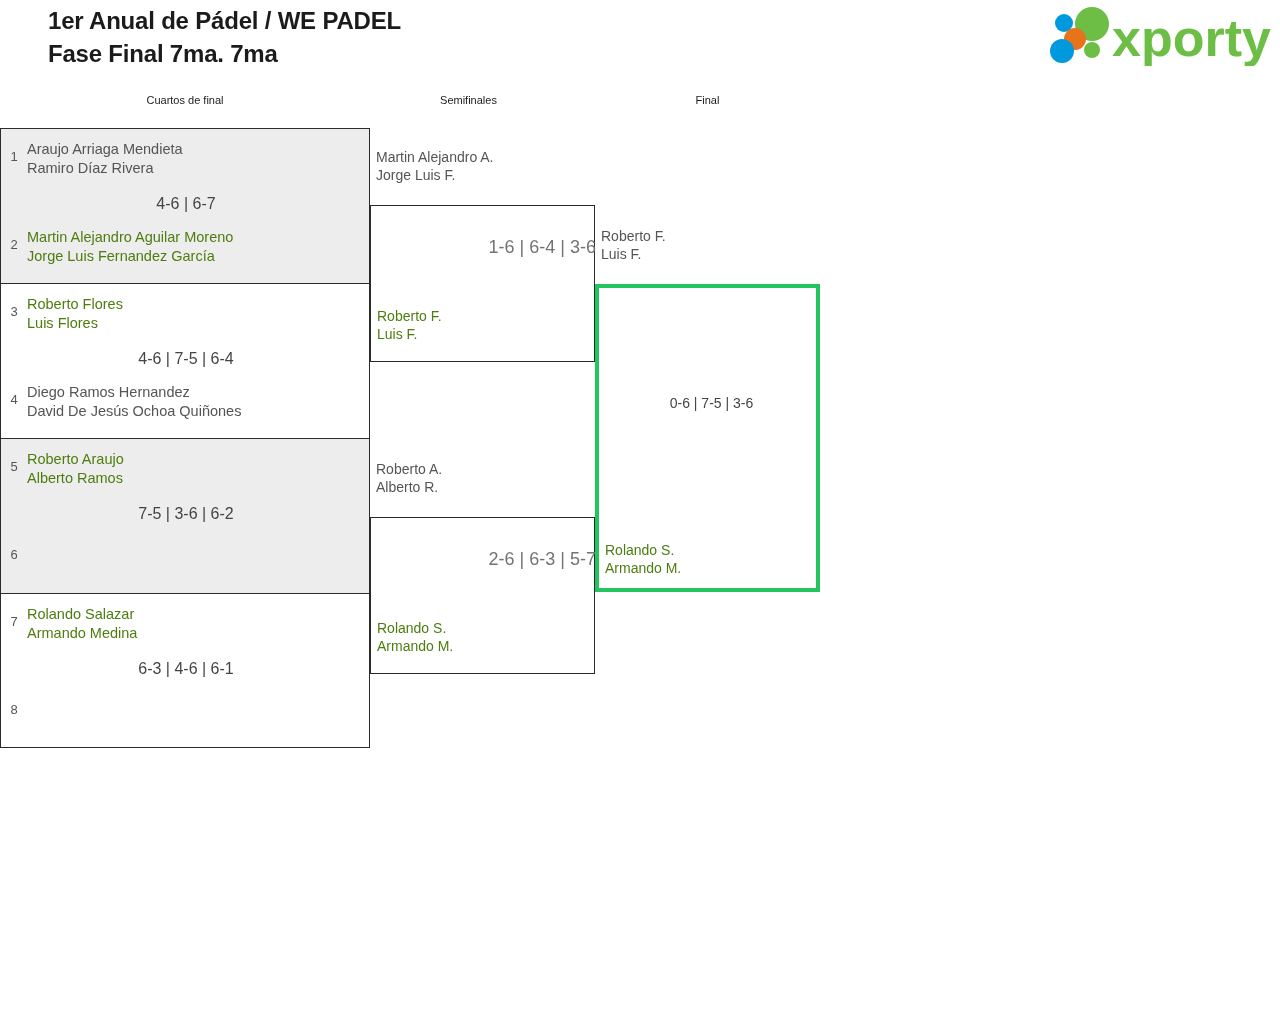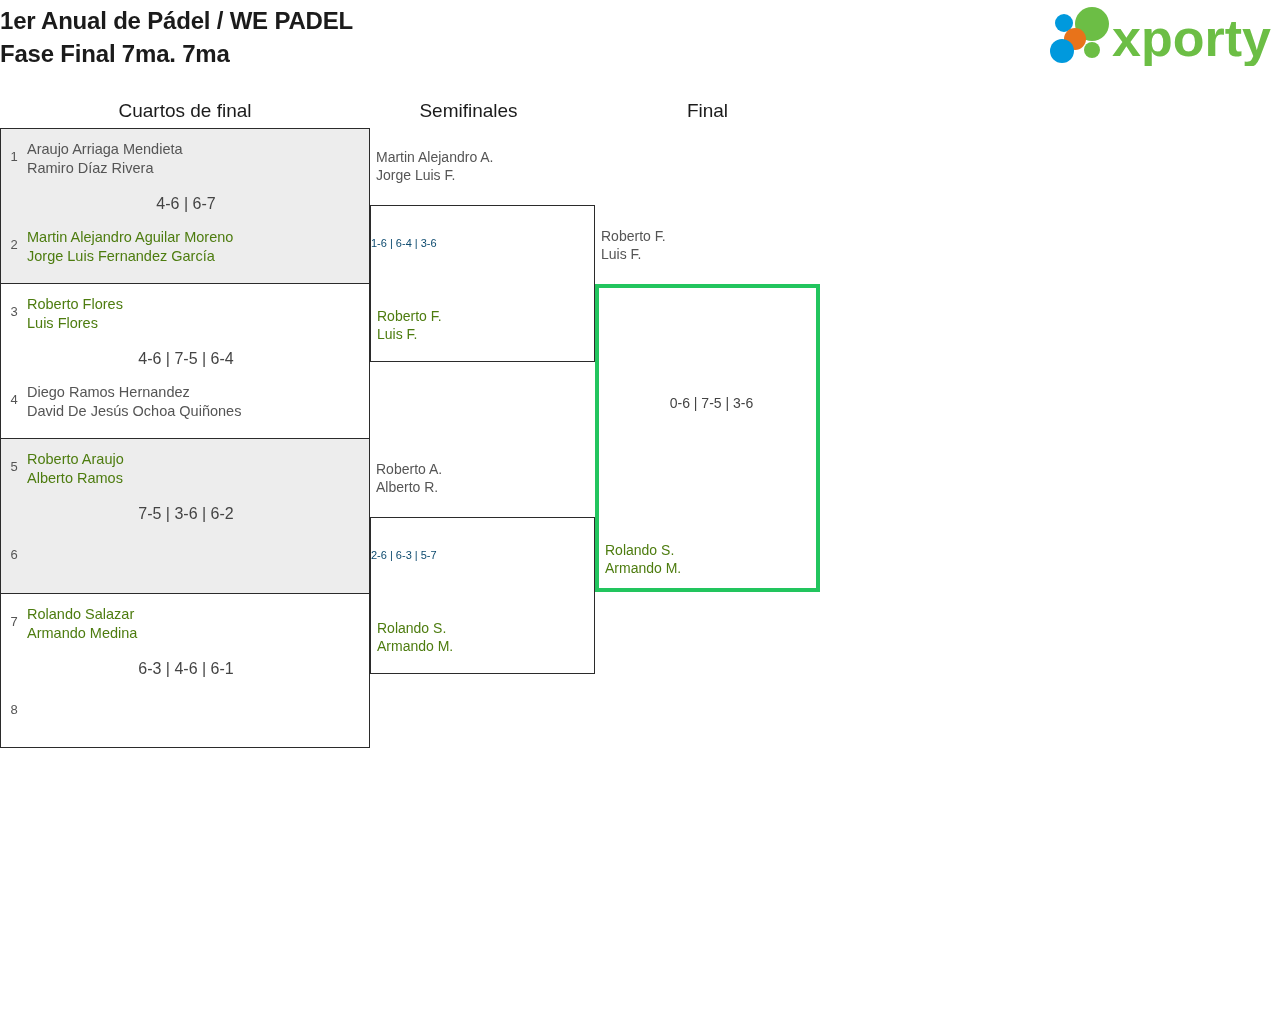--- a/index.html
+++ b/index.html
@@ -27,21 +27,21 @@
   .title-block {
     position: absolute;
     left: 0px;
     top: 4px;
     font-size: 24px;
     font-weight: bold;
     color: #1b1b1b;
     line-height: 33px;
     letter-spacing: -0.2px;
   }
-  .title-line { display: block; white-space: nowrap; }
+  .title-line { display: block; white-space: nowrap; margin-left: 48px; }
 
   
   .logo {
     position: absolute;
     right: 8px;
     top: 6px;
     width: 232px;
     height: 60px;
   }
   .logo svg { display: block; }
@@ -49,25 +49,24 @@
   
   .round-headers {
     position: absolute;
     top: 94px;
     left: 0;
     width: 1280px;
     height: 28px;
   }
   .round-header {
     position: absolute;
-    font-size: 19px;
+    font-size: 11px;
     color: #1b1b1b;
     text-align: center;
     white-space: nowrap;
-    margin-top: 6px;
   }
   .rh-0 { left: 0px;   width: 370px; }
   .rh-1 { left: 356px; width: 225px; }
   .rh-2 { left: 595px; width: 225px; }
 
   
   .bracket {
     position: absolute;
     top: 0; left: 0;
     width: 1280px;
@@ -149,23 +148,23 @@
     top: 101px;
     width: 213px;
     font-size: 14px;
     line-height: 18px;
   }
   .sf-score {
     position: absolute;
     top: 31px;
     left: 0;
     width: 225px;
-    text-align: left;
-    font-size: 11px;
-    color: #0c4a6e;
+    text-align: right;
+    font-size: 18px;
+    color: #737373;
     white-space: nowrap;
   }
 
   
   .f-box {
     position: absolute;
     left: 595px;
     top: 284px;
     width: 225px;
     height: 308px;

